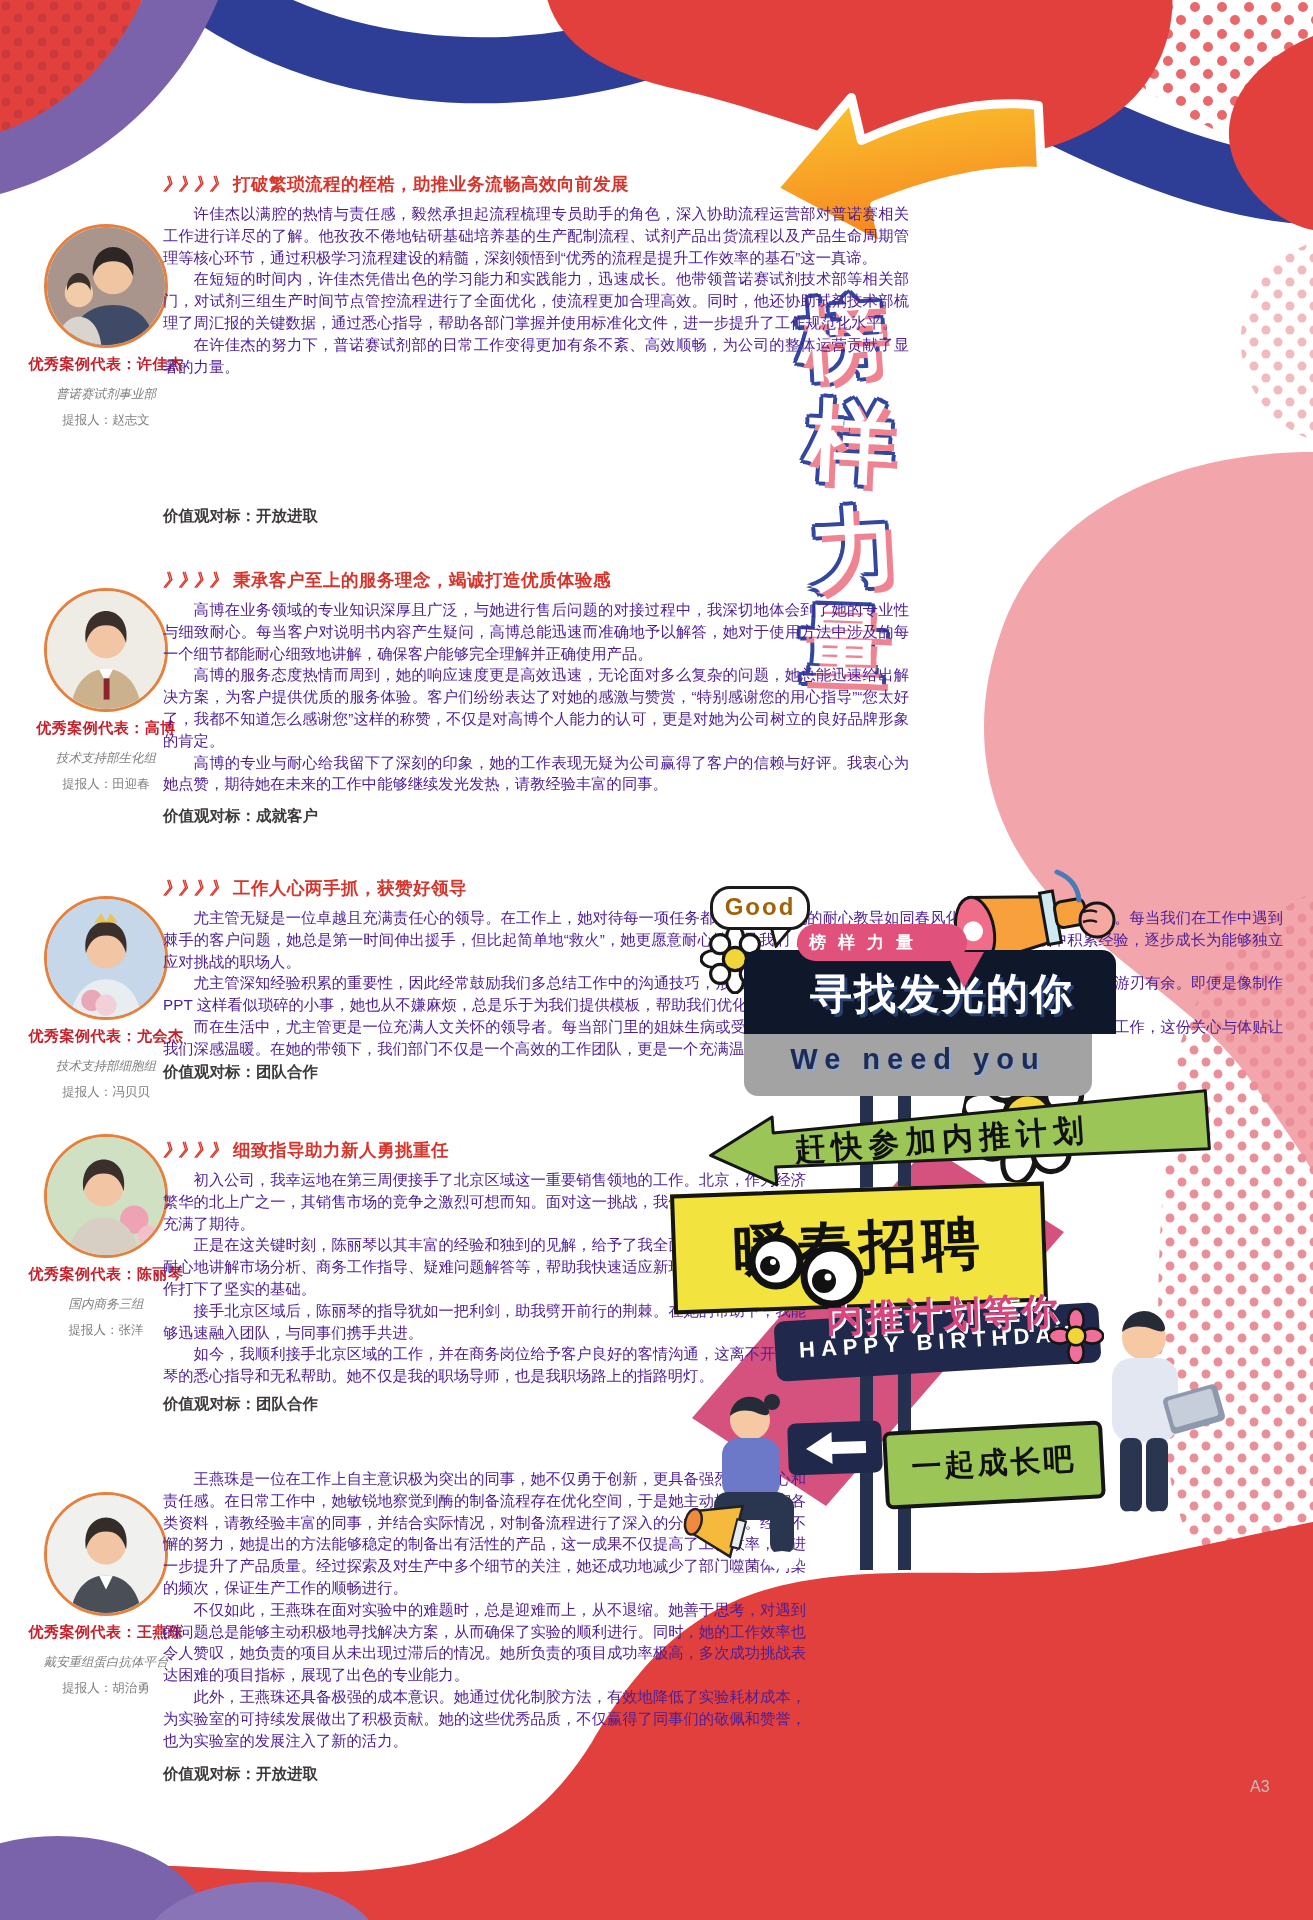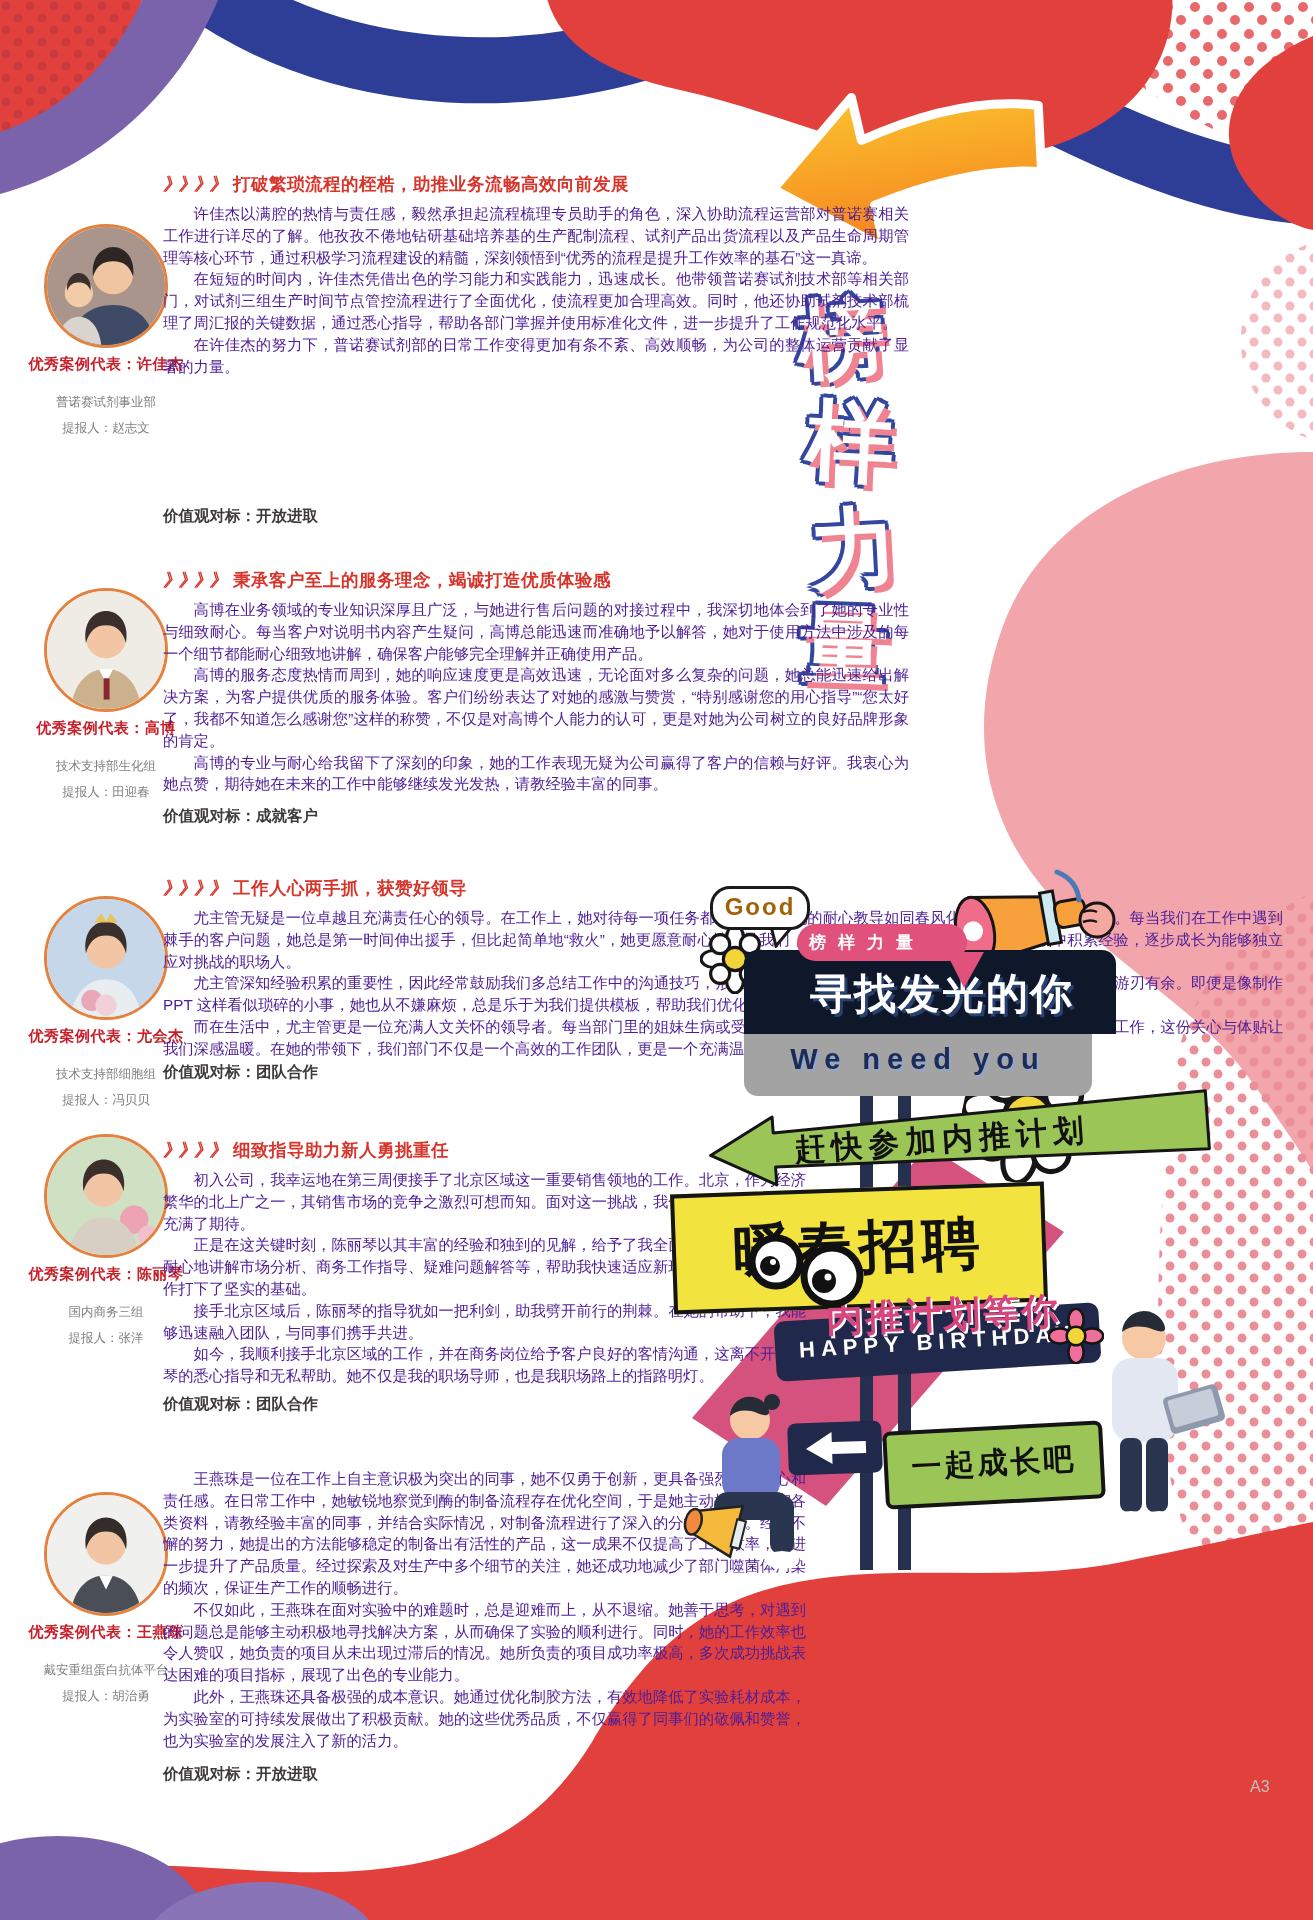--- a/index.html
+++ b/index.html
@@ -6,21 +6,21 @@
   #page{position:relative;width:1313px;height:1920px;background:#fff;overflow:hidden;
         font-family:"Liberation Sans","DejaVu Sans",sans-serif;margin:0 auto;}
   .abs{position:absolute;}
   svg{display:block;}
   
   .pcol{position:absolute;left:0;width:212px;text-align:center;z-index:4;}
   .photo{width:118px;height:118px;border-radius:50%;border:3px solid #e6813d;margin:0 auto;
          overflow:hidden;background:#eee;}
   .photo svg{width:100%;height:100%;}
   .rep{margin-top:7px;font-size:15px;font-weight:bold;color:#c7202a;letter-spacing:.5px;text-align:center;}
-  .dept{margin-top:20px;font-size:12.5px;color:#7f7f7f;}
+  .dept{margin-top:12px;font-size:12.5px;color:#7f7f7f;font-style:italic;}
   .subm{margin-top:9px;font-size:12.5px;color:#7f7f7f;}
   
   .tcol{position:absolute;left:163px;z-index:4;}
   .hline{font-size:17.5px;font-weight:800;color:#d7352c;margin:0 0 7px 0;letter-spacing:.5px;}
   .marks{font-style:italic;letter-spacing:-2px;margin-right:8px;font-weight:800;}
   .para{font-size:15.3px;line-height:21.8px;color:#4c1d95;text-align:justify;text-indent:2em;}
   .value{position:absolute;left:163px;font-size:15.5px;font-weight:bold;color:#3e3a39;z-index:4;}
   
   .vchar{position:absolute;z-index:3;font-size:88px;font-weight:900;color:#fff;line-height:1;
     font-family:"DejaVu Sans",sans-serif;

